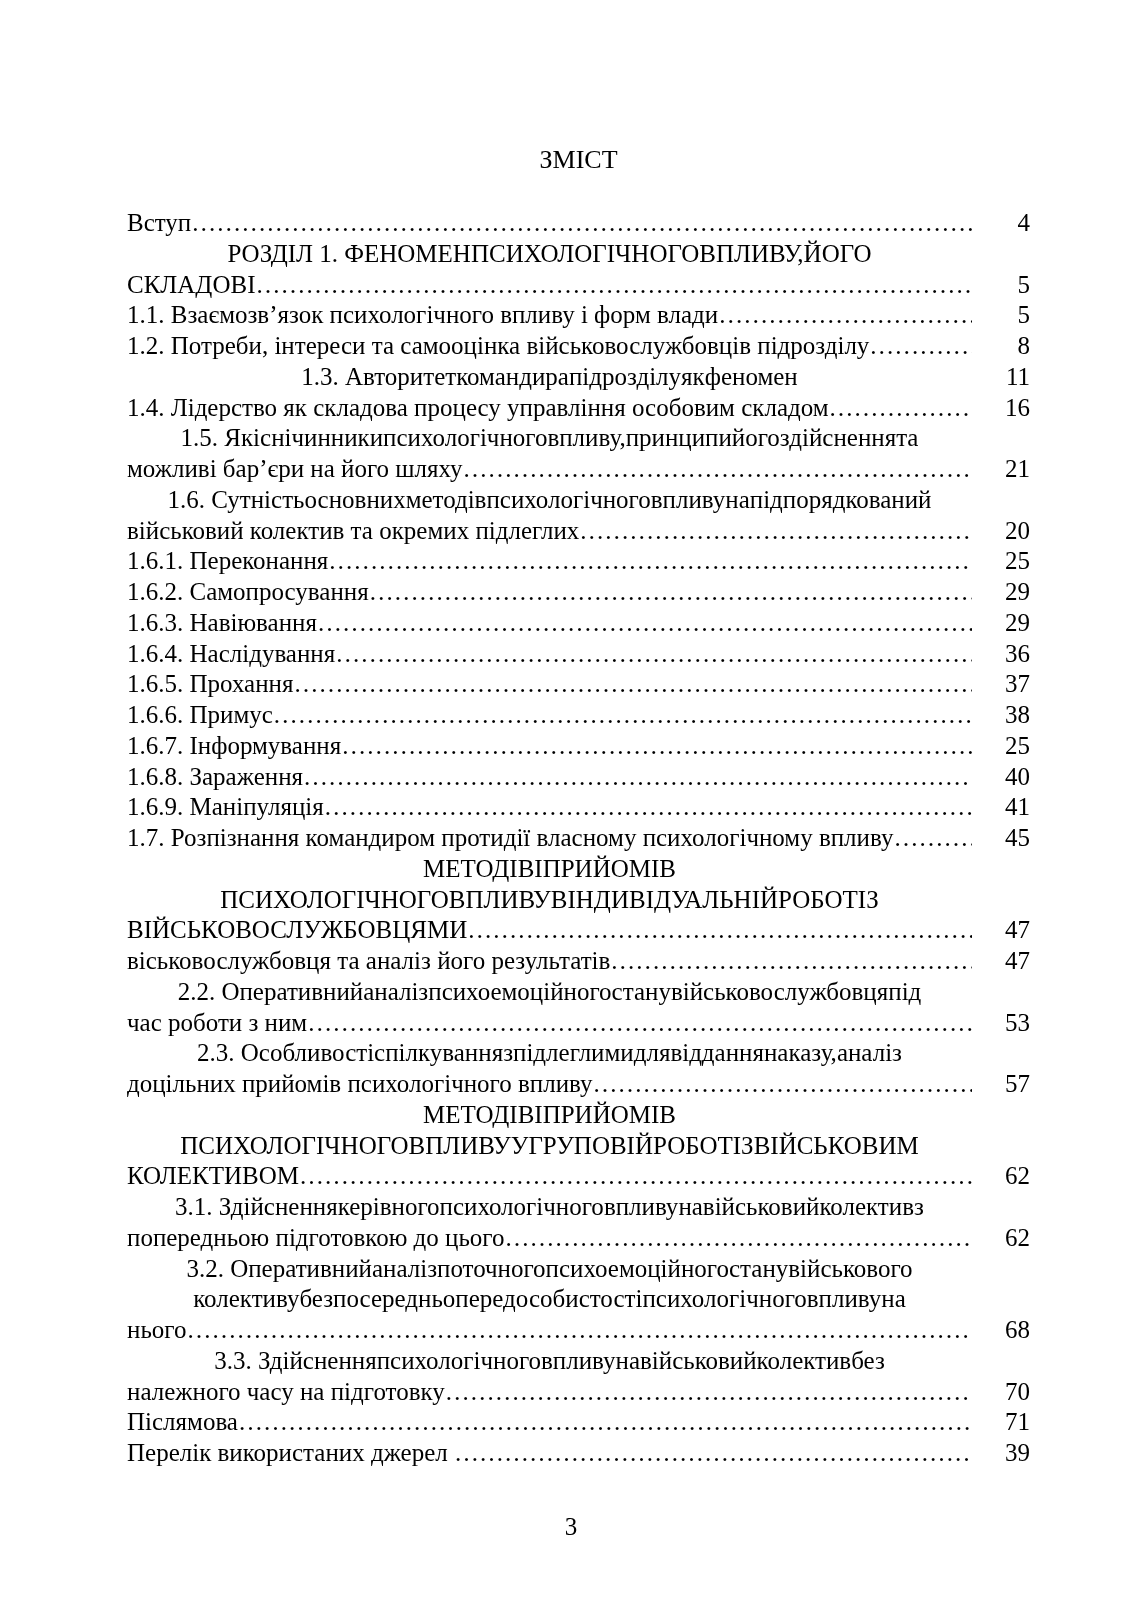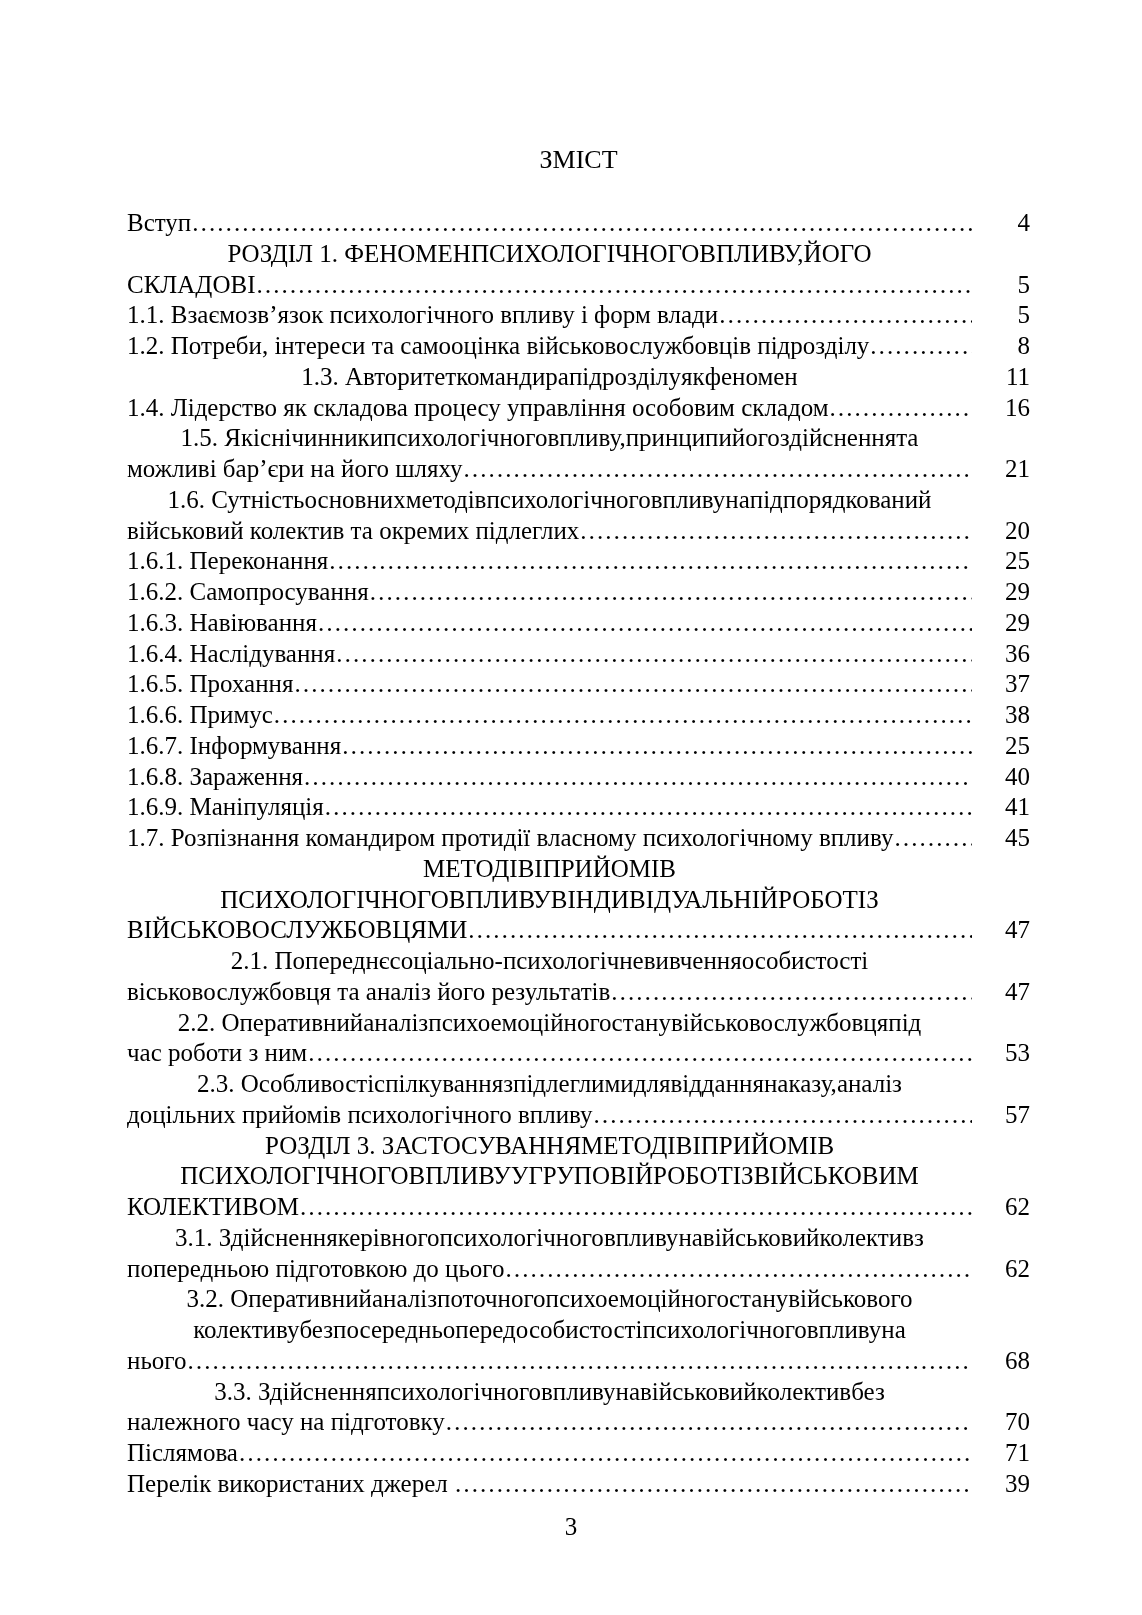--- a/index.html
+++ b/index.html
@@ -217,29 +217,20 @@
             <span>З</span>
           </div>
     <div class="num"></div>
   </div>
 
   <div class="row">
     <div class="txt dots">ВІЙСЬКОВОСЛУЖБОВЦЯМИ……………………………………………………………………………………………………………………………………………………</div>
     <div class="num">47</div>
   </div>
 
-  <div class="row">
-    <div class="txt fill">
-            <span>2.1.&nbsp;Попереднє</span>
-            <span>соціально-психологічне</span>
-            <span>вивчення</span>
-            <span>особистості</span>
-          </div>
-    <div class="num"></div>
-  </div>
 
   <div class="row">
     <div class="txt dots">віськовослужбовця та аналіз його результатів……………………………………………………………………………………………………………………………………………………</div>
     <div class="num">47</div>
   </div>
 
   <div class="row">
     <div class="txt fill">
             <span>2.2.&nbsp;Оперативний</span>
             <span>аналіз</span>
@@ -270,21 +261,20 @@
     <div class="num"></div>
   </div>
 
   <div class="row">
     <div class="txt dots">доцільних прийомів психологічного впливу……………………………………………………………………………………………………………………………………………………</div>
     <div class="num">57</div>
   </div>
 
   <div class="row">
     <div class="txt fill">
-            <span>РОЗДІЛ&nbsp;3.&nbsp;ЗАСТОСУВАННЯ</span>
             <span>МЕТОДІВ</span>
             <span>І</span>
             <span>ПРИЙОМІВ</span>
           </div>
     <div class="num"></div>
   </div>
 
   <div class="row">
     <div class="txt fill">
             <span>ПСИХОЛОГІЧНОГО</span>

